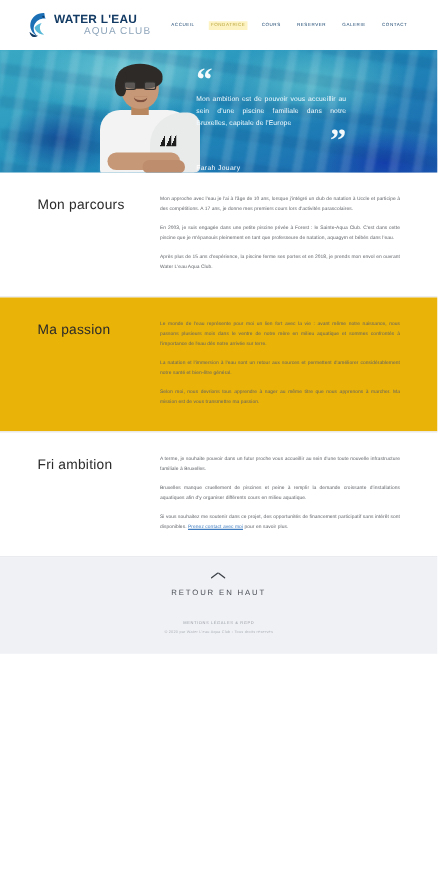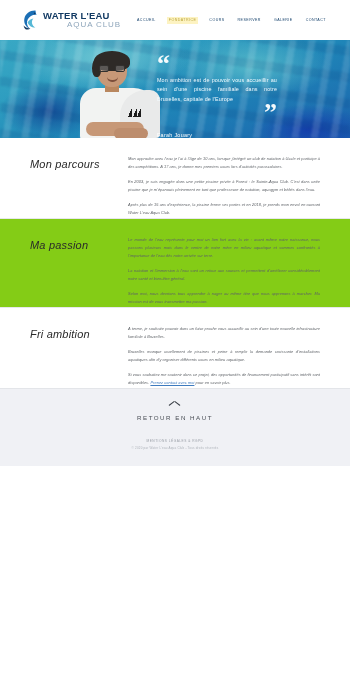--- a/index.html
+++ b/index.html
@@ -139,22 +139,22 @@
   .quote-close { display:block; text-align: right; margin-top: 1px; }
   .quote-text {
     font-size: 5.4px; line-height: 1.75; text-align: justify;
     letter-spacing: .12px; color: #f3fbff;
   }
   .quote-author {
     margin-top: 11px; font-size: 5.4px; letter-spacing: .3px; color: #ffffff;
   }
 
   
-  .section { padding: 17px 0 1px; font-style: italic; }
-  .section.alt { background: #84cc16; }
+  .section { padding: 17px 0 20px; }
+  .section.alt { background: #eab308; }
   .section-inner {
     width: 290px; margin: 0 auto;
     display: flex; align-items: flex-start; gap: 24px;
   }
   .section-title {
     width: 74px; flex: none;
     font-size: 11px; font-weight: normal; line-height: 1.35;
     color: #2a2a2a; letter-spacing: .2px; text-align: left;
     padding-top: 2px;
   }

